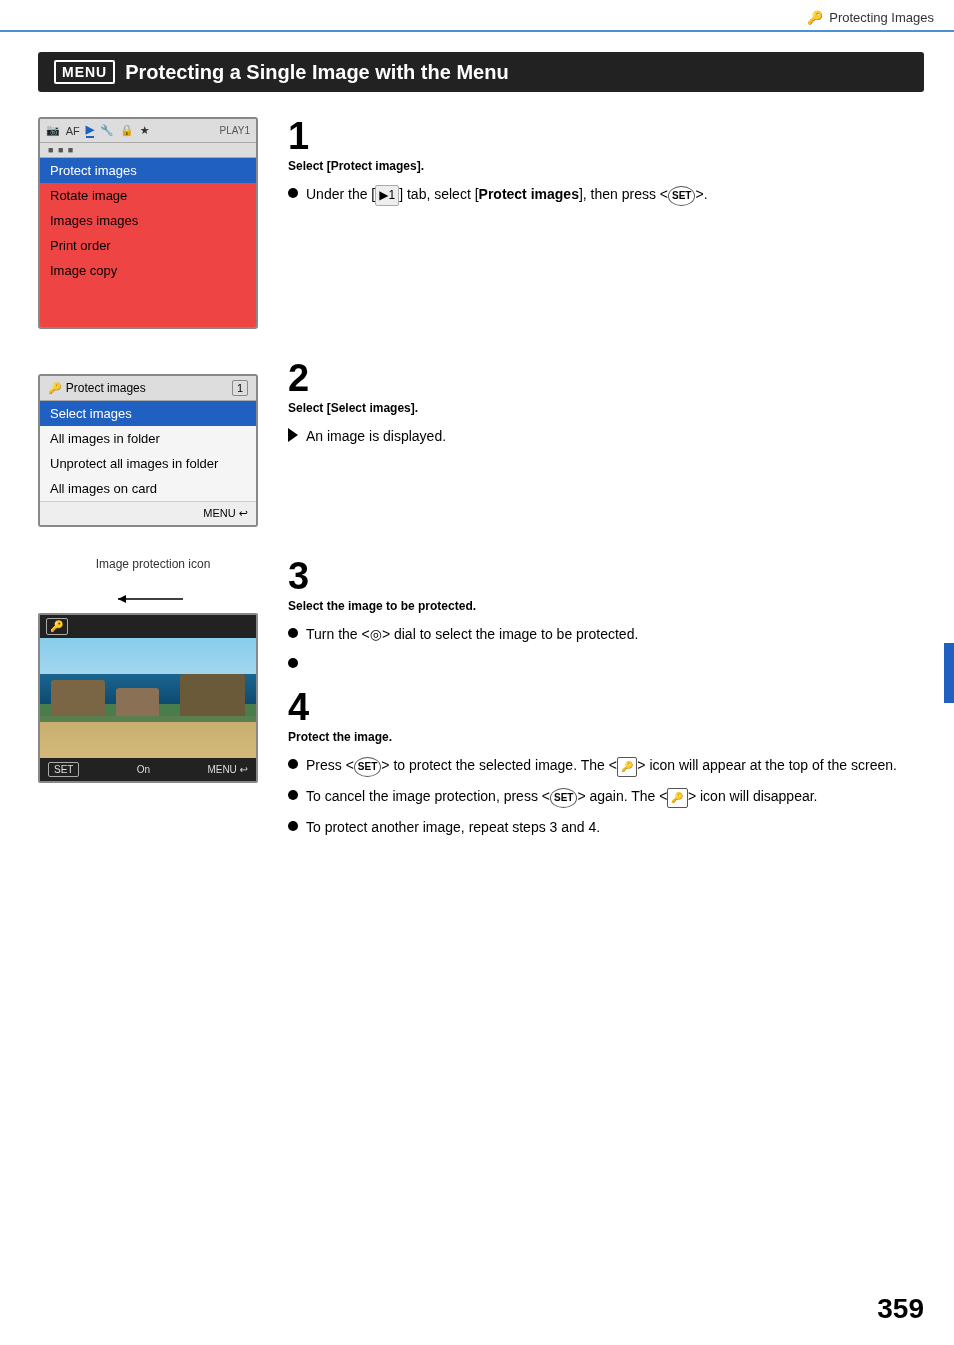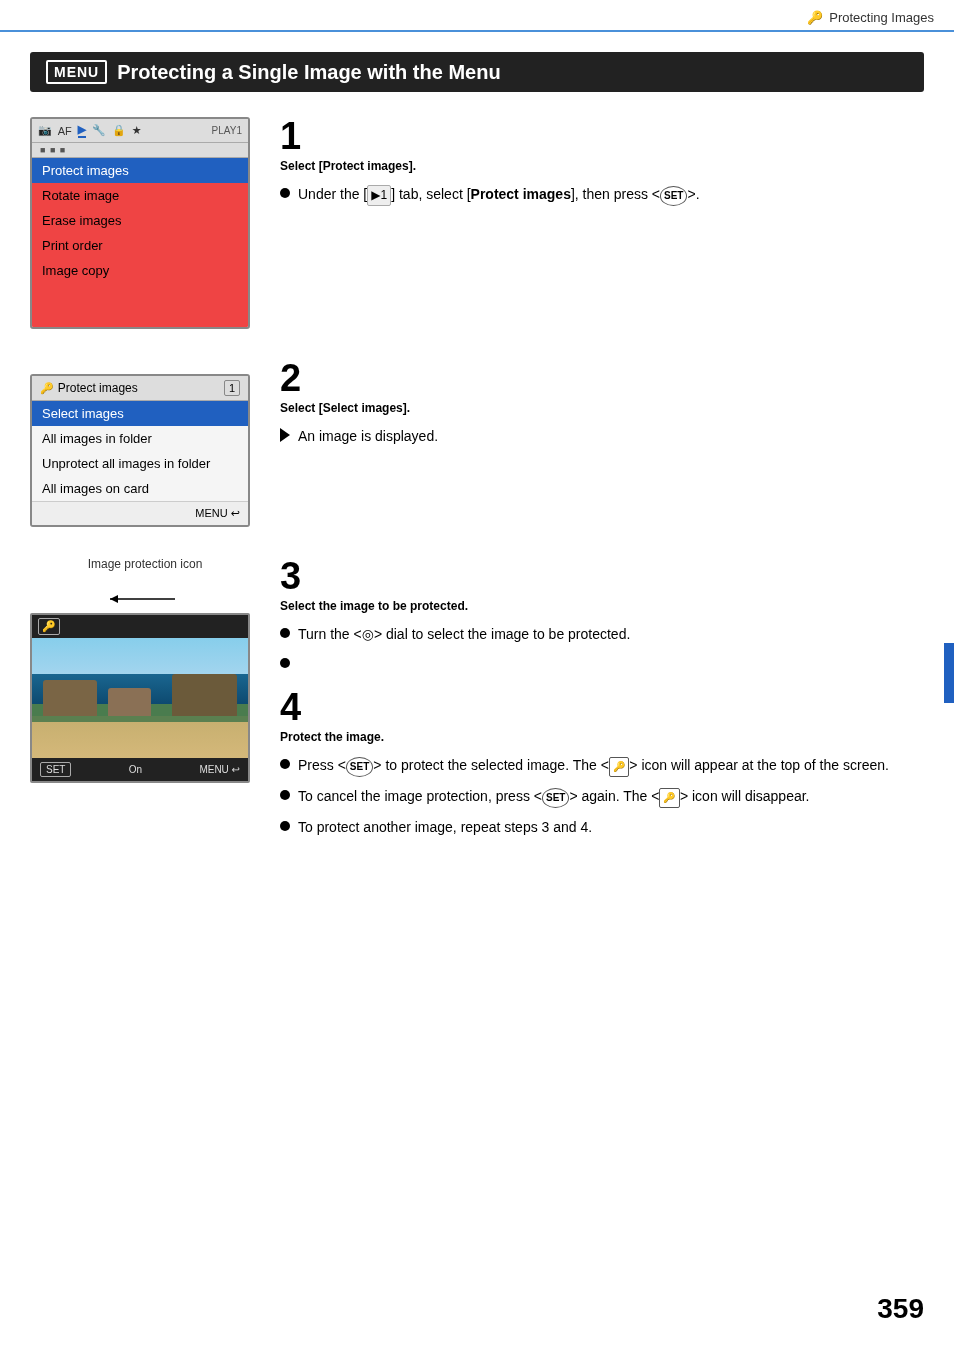--- a/index.html
+++ b/index.html
@@ -24,21 +24,21 @@
     .header-text {
       font-size: 13px;
       color: #333;
       display: flex;
       align-items: center;
       gap: 6px;
     }
 
     
     .main-content {
-      padding: 20px 30px 30px 30px;
+      padding: 20px 30px 30px 38px;
     }
 
     
     .title-section {
       display: flex;
       align-items: center;
       gap: 10px;
       background: #222;
       color: #fff;
       padding: 8px 16px;
@@ -351,21 +351,21 @@
             <span class="tab-icon">🔒</span>
             <span class="tab-icon">★</span>
           </div>
           <span class="play-label">PLAY1</span>
         </div>
         <div class="menu-dots" style="padding:2px 8px; font-size:9px; background:#ddd; border-bottom:1px solid #aaa;">
           ■ ■ ■
         </div>
         <div class="menu-item selected">Protect images</div>
         <div class="menu-item">Rotate image</div>
-        <div class="menu-item">Erase images</div>
+        <div class="menu-item">Images images</div>
         <div class="menu-item">Print order</div>
         <div class="menu-item">Image copy</div>
         <div class="menu-item" style="height:22px;"></div>
         <div class="menu-item" style="height:22px;"></div>
       </div>
     </div>
 
     <div class="step-right">
       <div class="step-number">1</div>
       <div class="step-title">Select [Protect images].</div>

